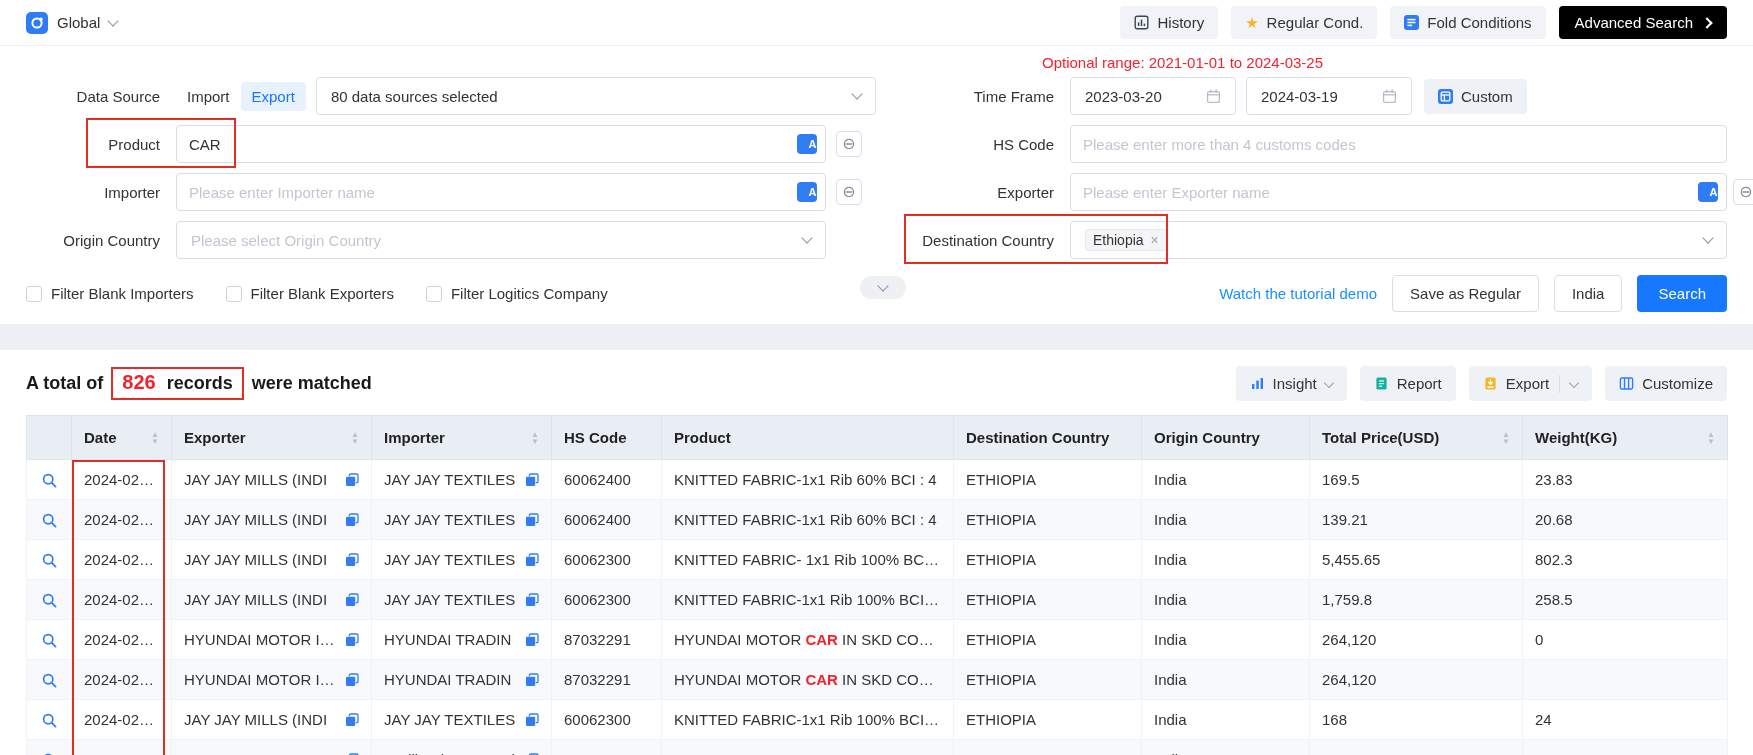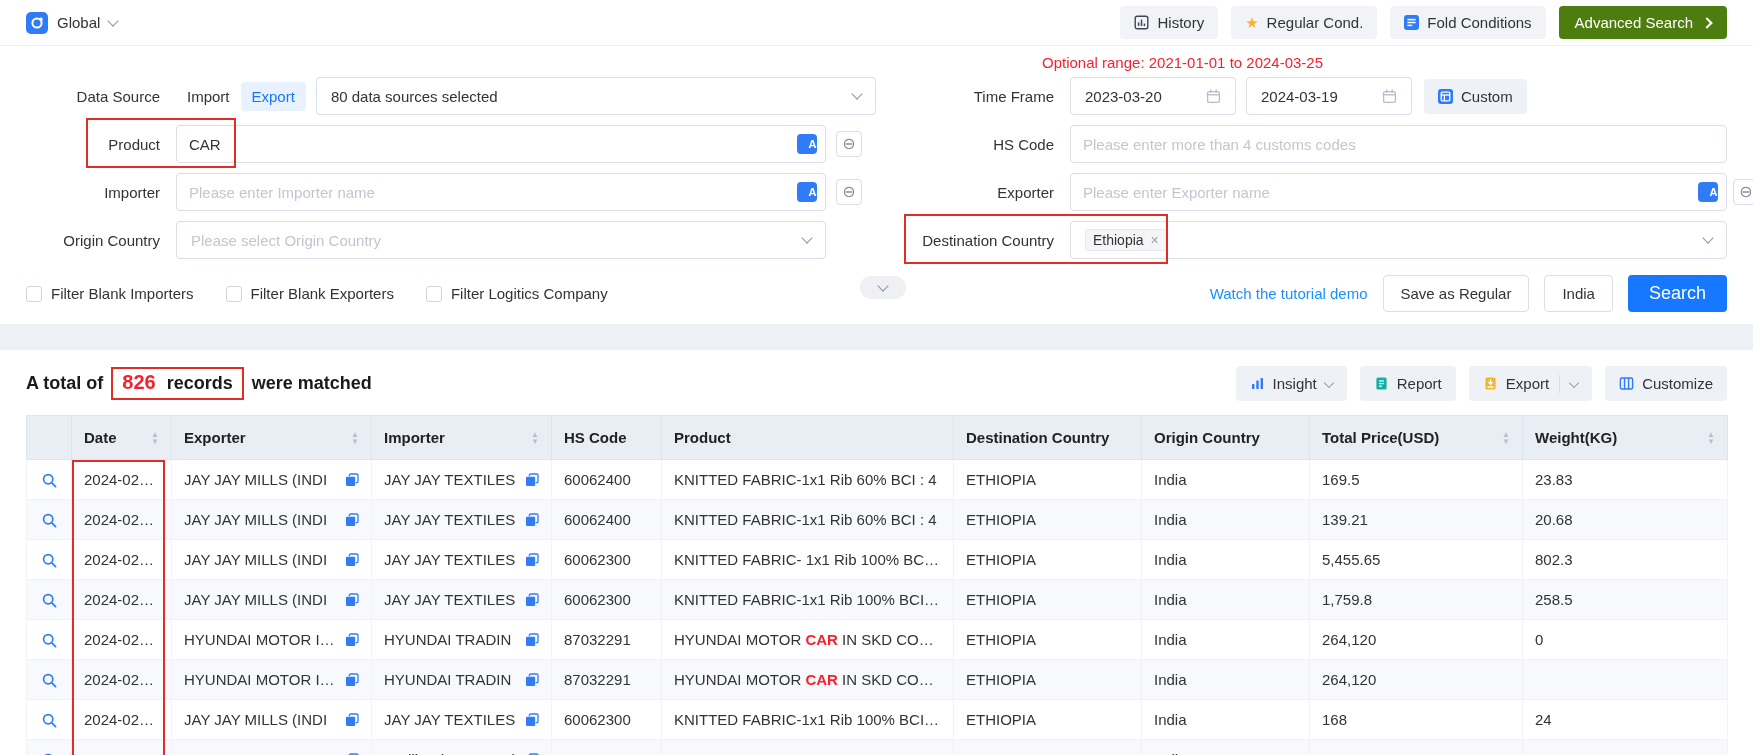--- a/index.html
+++ b/index.html
@@ -7,21 +7,21 @@
   body { position:relative; font-size:15px; }
 
   
   .topbar { height:46px; display:flex; align-items:center; justify-content:space-between; padding:0 26px; border-bottom:1px solid #eef0f3; background:#fff; }
   .topbar-left { display:flex; align-items:center; gap:9px; cursor:pointer; }
   .region { font-size:15px; color:#333; }
   .chev { display:inline-block; width:8px; height:8px; border-right:1.8px solid #8b95a5; border-bottom:1.8px solid #8b95a5; transform:rotate(45deg); margin-top:-4px; }
   .chev-right-white { display:inline-block; width:8px; height:8px; border-right:2px solid #fff; border-bottom:2px solid #fff; transform:rotate(-45deg); margin-left:2px; }
   .topbar-right { display:flex; align-items:center; gap:13px; }
   .tb-btn { height:33px; padding:0 14px; background:#f1f3f6; border:none; border-radius:4px; font-size:15px; color:#333; display:flex; align-items:center; gap:8px; cursor:pointer; font-family:inherit; }
-  .tb-btn-primary { background:#4d7c0f; color:#fff; padding:0 16px; }
+  .tb-btn-primary { background:#000000; color:#fff; padding:0 16px; }
   .star-glyph { color:#f7b52c; font-size:15px; line-height:1; }
 
   
   .form-area { padding:8px 26px 12px; position:relative; background:#fff; }
   .optional-range { margin-left:1016px; color:#f5222d; font-size:15px; height:20px; margin-bottom:3px; white-space:nowrap; }
   .form-row { display:flex; align-items:center; margin-bottom:10px; }
   .half-left { width:850px; flex-shrink:0; display:flex; align-items:center; position:relative; }
   .half-right { flex:1; display:flex; align-items:center; margin-left:28px; position:relative; }
   .lbl { width:134px; text-align:right; flex-shrink:0; font-size:15px; color:#333; }
   .lbl-r { width:150px; text-align:right; flex-shrink:0; font-size:15px; color:#333; }
@@ -48,21 +48,21 @@
   .tag-close { color:#9aa1ad; cursor:pointer; font-size:14px; line-height:1; }
 
   .checkbox-row { display:flex; align-items:center; margin-top:16px; position:relative; }
   .cb { display:flex; align-items:center; gap:9px; margin-right:32px; cursor:pointer; }
   .cb-box { width:16px; height:16px; border:1px solid #cfd4dc; border-radius:3px; background:#fff; flex-shrink:0; }
   .collapse-pill { position:absolute; left:834px; top:1px; width:46px; height:23px; background:#eef0f4; border-radius:12px; border:none; display:flex; align-items:center; justify-content:center; cursor:pointer; }
   .collapse-pill .chev { margin-top:-3px; }
   .cbrow-right { margin-left:auto; display:flex; align-items:center; gap:15px; }
   .tutorial-link { color:#1890ff; font-size:15px; cursor:pointer; text-decoration:none; }
   .btn-plain { height:37px; padding:0 17px; background:#fff; border:1px solid #dadee6; border-radius:4px; font-size:15px; color:#333; cursor:pointer; font-family:inherit; }
-  .btn-primary { height:37px; padding:0 21px; background:#1677ff; border:none; border-radius:4px; font-size:18px; color:#fff; cursor:pointer; font-family:inherit; }
+  .btn-primary { height:37px; padding:0 21px; background:#1677ff; border:none; border-radius:4px; font-size:15px; color:#fff; cursor:pointer; font-family:inherit; }
 
   
   .gray-band { height:26px; background:#edf0f4; }
 
   
   .results { background:#fff; padding:16px 26px 0; }
   .summary-row { display:flex; align-items:center; }
   .summary { display:flex; align-items:center; font-size:18px; font-weight:bold; color:#1a1a1a; }
   .count-box { border:2px solid #e02e24; padding:2px 9px 4px; display:inline-flex; align-items:baseline; gap:11px; margin:0 8px; }
   .count { color:#f5222d; font-size:20px; font-weight:bold; }

